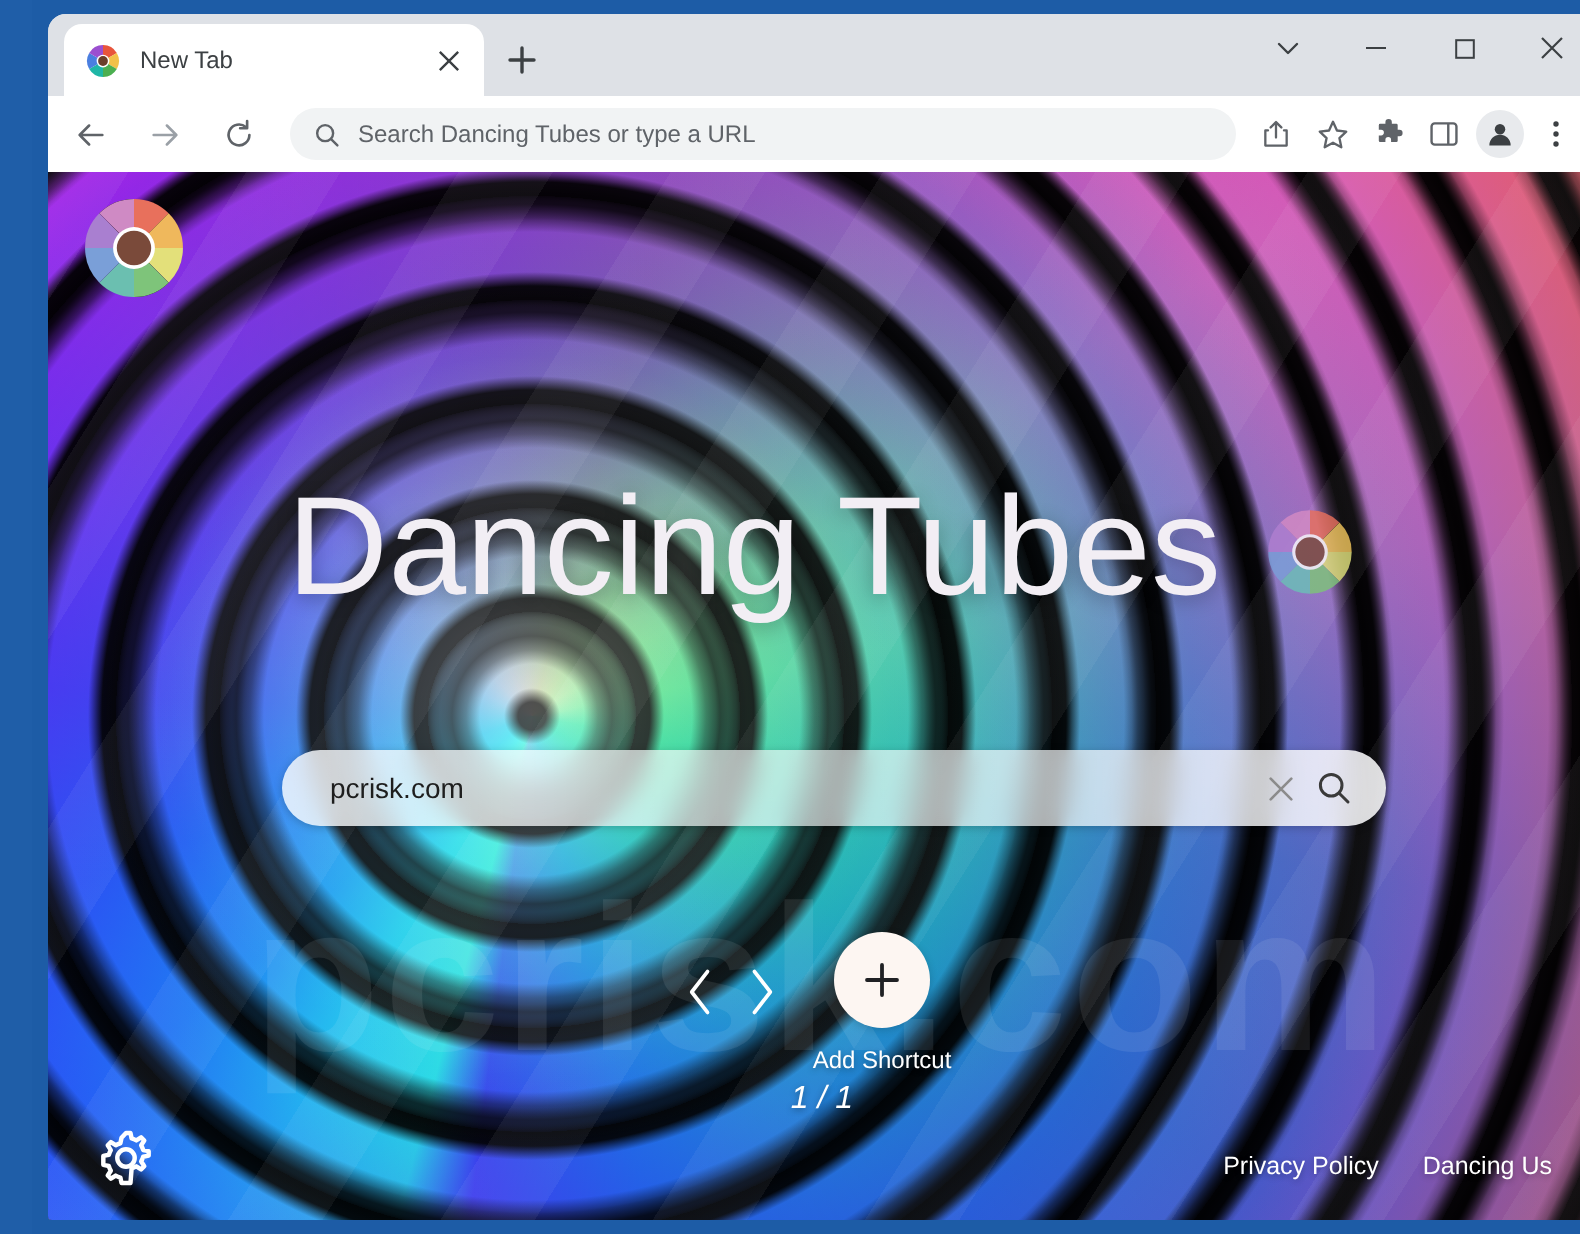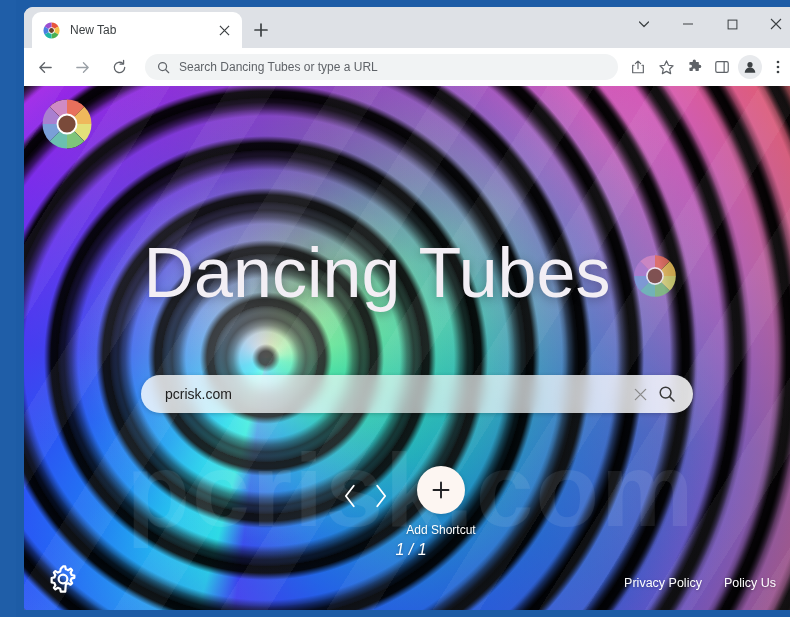--- a/index.html
+++ b/index.html
@@ -608,18 +608,18 @@
         <div id="pager">1 / 1</div>
       </div>
 
       <svg id="settings-gear" viewBox="0 0 32 32">
         <path d="M16 4.2 l2.1 0 0.55 2.6 a9.9 9.9 0 0 1 2.2 0.92 l2.25 -1.45 1.5 1.5 -1.45 2.25 a9.9 9.9 0 0 1 0.92 2.2 l2.6 0.55 0 2.1 -2.6 0.55 a9.9 9.9 0 0 1 -0.92 2.2 l1.45 2.25 -1.5 1.5 -2.25 -1.45 a9.9 9.9 0 0 1 -2.2 0.92 L18.1 27.8 l-2.1 0 -2.1 0 -0.55 -2.6 a9.9 9.9 0 0 1 -2.2 -0.92 l-2.25 1.45 -1.5 -1.5 1.45 -2.25 a9.9 9.9 0 0 1 -0.92 -2.2 L5.33 19.23 l0 -2.1 0 -2.1 2.6 -0.55 a9.9 9.9 0 0 1 0.92 -2.2 L7.4 10.03 l1.5 -1.5 2.25 1.45 a9.9 9.9 0 0 1 2.2 -0.92 L13.9 6.46 Z" fill="none" stroke="#ffffff" stroke-width="2.1" stroke-linejoin="round"></path>
         <circle cx="16" cy="16" r="4.1" fill="none" stroke="#ffffff" stroke-width="2.1"></circle>
       </svg>
 
       <div id="footer-links">
         <span class="footer-link">Privacy Policy</span>
-        <span class="footer-link">Policy Us</span>
+        <span class="footer-link">Dancing Us</span>
       </div>
 
     </div>
   </div>
 </div>
 
 </body></html>

